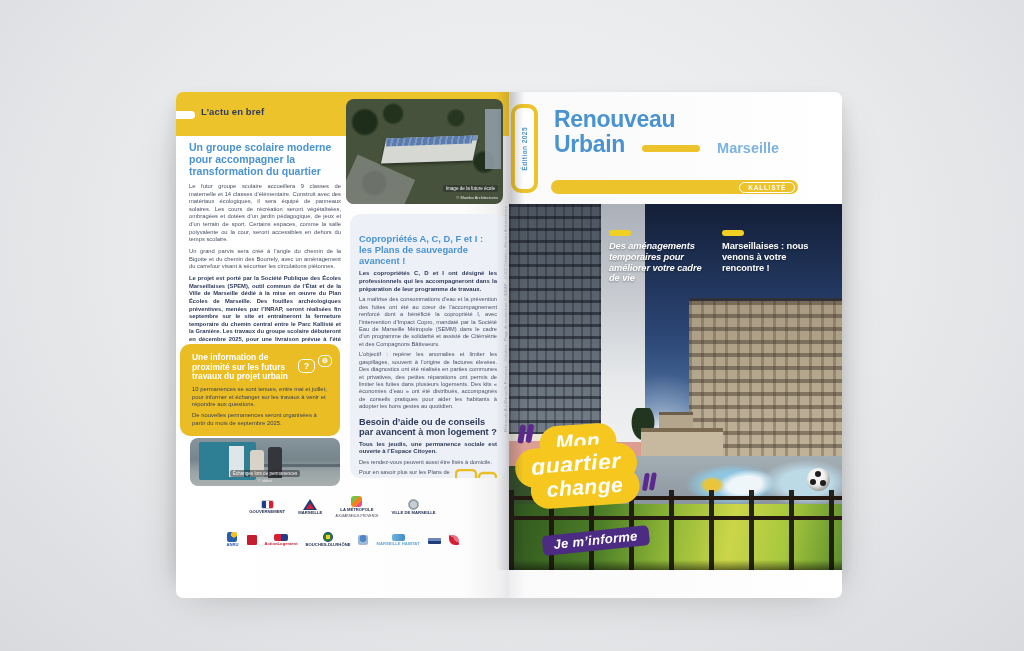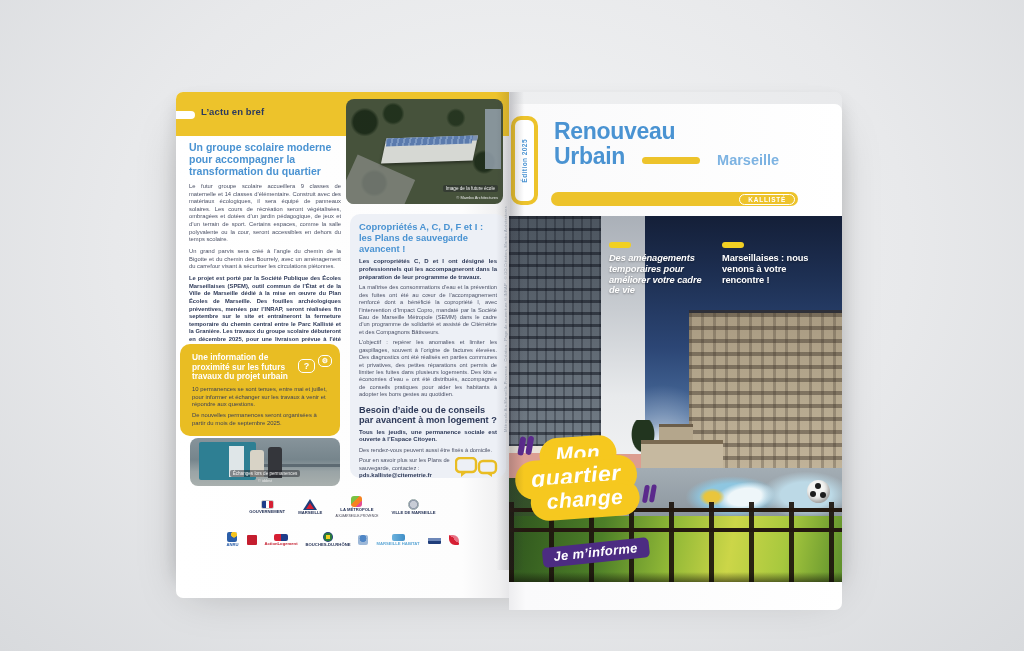--- a/index.html
+++ b/index.html
@@ -5,21 +5,21 @@
   * { margin:0; padding:0; box-sizing:border-box; }
   html,body { width:1024px; height:651px; font-family:"Liberation Sans",sans-serif; }
   .stage { position:relative; width:1024px; height:651px; overflow:hidden;
     background: radial-gradient(ellipse at 50% 38%, #f3f4f5 0%, #e8e9eb 55%, #d8dadd 100%); }
   .brochure { position:absolute; left:176px; top:92px; width:666px; height:478px;
     box-shadow: 0 30px 45px -12px rgba(0,0,0,.28), 0 10px 18px rgba(0,0,0,.12); border-radius:7px; }
   .page { position:absolute; top:0; height:506px; width:333px; background:#fdfdfd; overflow:hidden; }
   .page.left { left:0; border-radius:7px 0 0 7px;
     background: linear-gradient(to right,#ffffff 0%,#fdfdfd 86%,#f0f0f1 97%,#e7e7e9 100%); }
   .page.right { left:333px; border-radius:0 7px 7px 0;
-    background: linear-gradient(to right,#ededef 0%,#fafafb 5%,#ffffff 100%); margin-top: 12px; }
+    background: linear-gradient(to right,#ededef 0%,#fafafb 5%,#ffffff 100%); }
   .fold-shadow { position:absolute; left:320px; top:0; width:28px; height:478px; z-index:6; pointer-events:none;
     background: linear-gradient(to right, rgba(0,0,0,0) 0%, rgba(40,40,50,.14) 45%, rgba(40,40,50,.20) 52%, rgba(0,0,0,0) 100%); }
 
   
   .band { position:absolute; left:0; top:0; width:333px; height:44px; background:#edc32b; }
   .band-dash { position:absolute; left:0; top:19px; width:19px; height:8px; background:#fff; border-radius:0 4px 4px 0; }
   .band-label { position:absolute; left:25px; top:14px; font-size:9.5px; font-weight:bold; color:#2c3a5e; letter-spacing:.1px; }
 
   .school-photo { position:absolute; left:170px; top:7px; width:157px; height:105px; border-radius:8px; overflow:hidden;
     background:
@@ -83,21 +83,21 @@
   .mk.anru { background:radial-gradient(circle at 70% 25%,#f3c21e 0 28%,transparent 32%),linear-gradient(#2b5ea8,#2b5ea8); border-radius:2px; }
   .mk.redsq { background:#c41e2f; border-radius:1px; }
   .mk.al { width:14px; height:7px; background:linear-gradient(to right,#d61f33 0 50%,#1f3d8a 50%); border-radius:2px; }
   .mk.bdr { background:radial-gradient(circle,#f2d023 0 30%,#2a7a3b 32% 60%,#1f3d7a 62%); border-radius:50%; }
   .mk.tree { background:radial-gradient(circle at 50% 35%,#4f86c6 0 40%,transparent 44%),linear-gradient(#9db8d8,#9db8d8); border-radius:2px; }
   .mk.mh { width:13px; height:7px; background:linear-gradient(to right,#6db3dd,#3f8ec7); border-radius:2px; }
   .mk.sky { width:13px; height:8px; background:linear-gradient(to top,#1f3d7a 0 40%,#6d87b8 40% 70%,transparent 70%); border-radius:1px; }
   .mk.bird { background:linear-gradient(45deg,#d61f33 0 55%,#e87184 55%); border-radius:1px 6px 1px 6px; }
   .logo-item .lbl.blue { color:#2b5ea8; } .logo-item .lbl.red { color:#c41e2f; } .logo-item .lbl.lb { color:#5fa8d6; }
 
-  .card { position:absolute; left:174px; top:122px; width:156px; height:264px; background:#edf0f6; border-radius:10px; padding:8px 9px 6px 9px; overflow:hidden; }
+  .card { position:absolute; left:174px; top:122px; width:156px; height:264px; background:#edf0f6; border-radius:10px; padding:20px 9px 6px 9px; overflow:hidden; }
   .card h2 { font-size:9.4px; line-height:1.15; font-weight:bold; color:#4a93d2; margin-bottom:4px; }
   .card .lead { font-size:6px; line-height:1.28; font-weight:bold; color:#2e3a59; text-align:justify; margin-bottom:3px; }
   .card p.body { font-size:5.7px; line-height:1.3; color:#4a5065; text-align:justify; margin-bottom:3px; }
   .card h3 { font-size:9.2px; line-height:1.15; font-weight:bold; color:#2e3a59; margin:6px 0 3px 0; }
   .contact { display:flex; gap:4px; align-items:flex-start; margin-top:2px; }
   .contact .ct { width:96px; }
   .contact .ct p { font-size:5.7px; line-height:1.3; color:#4a5065; }
   .contact .ct .email { font-size:6px; font-weight:bold; color:#2e3a59; }
   .c-icons { position:relative; width:44px; height:40px; }
   .c-icons svg { position:absolute; }

